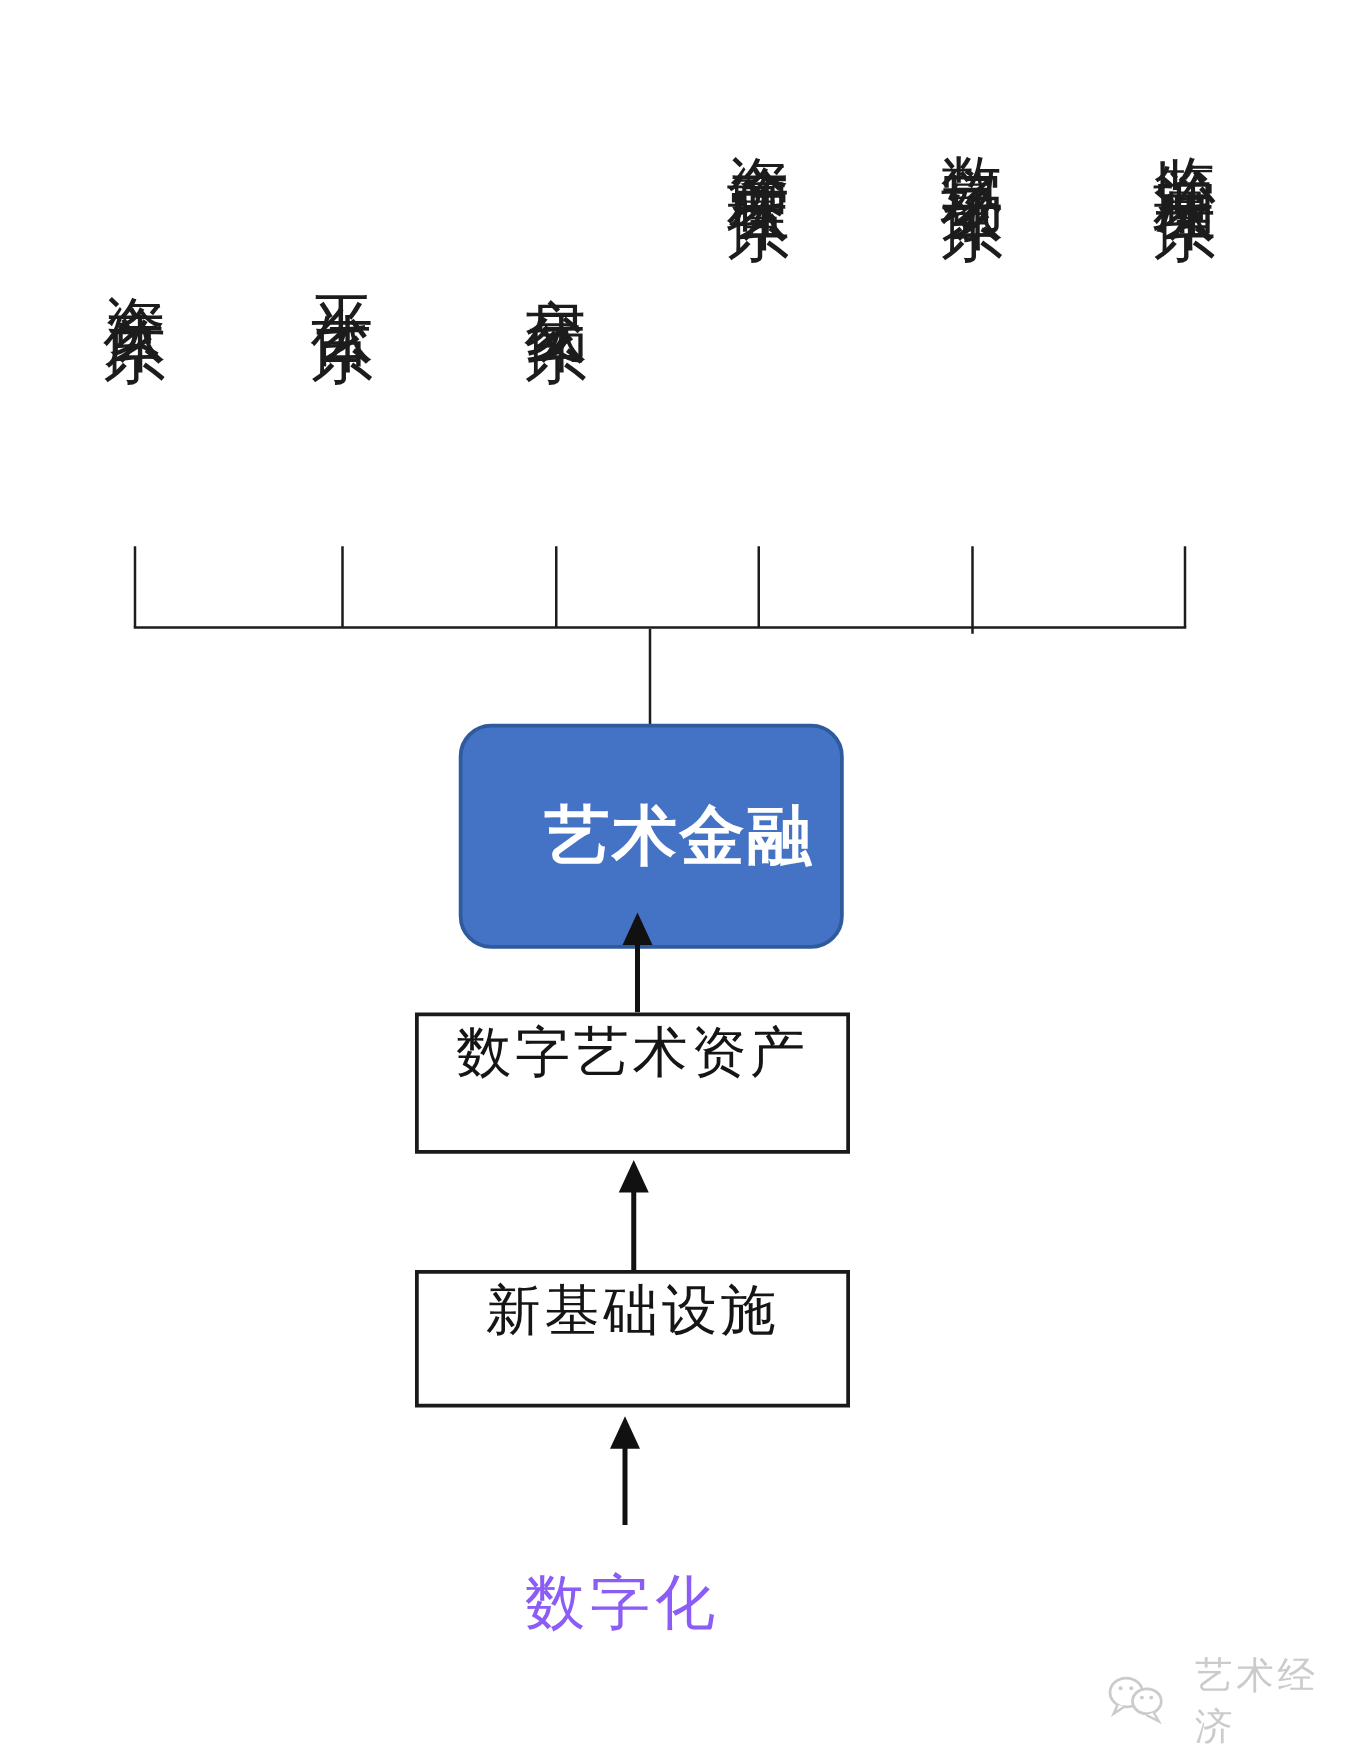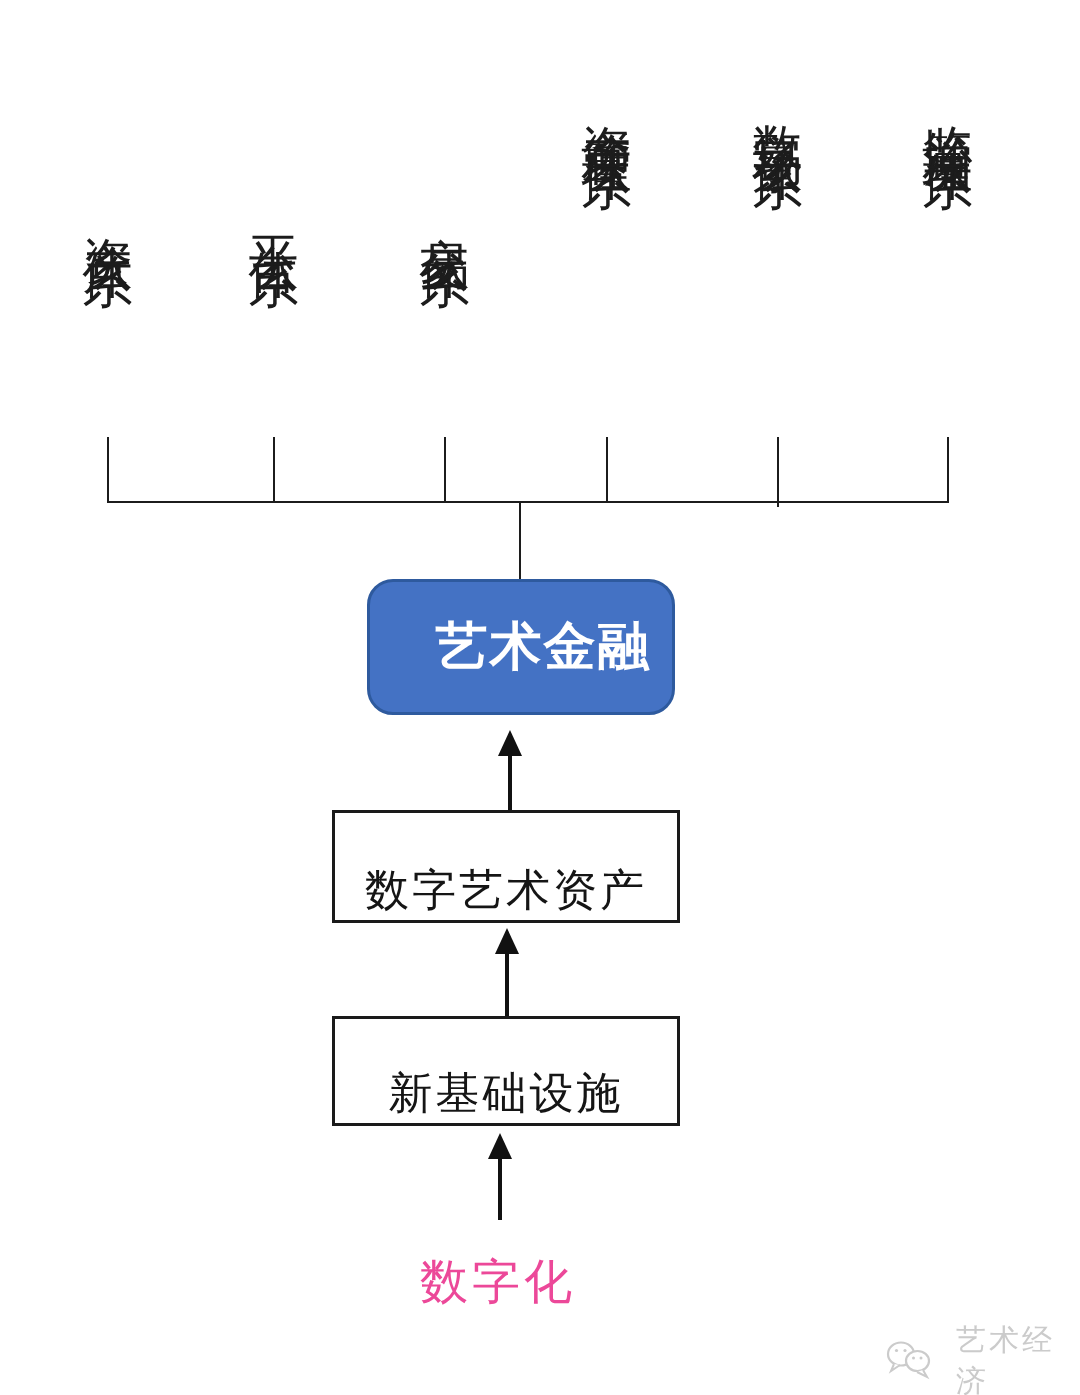--- a/index.html
+++ b/index.html
@@ -31,21 +31,21 @@
   }
   .hline {
     position: absolute;
     height: 2px;
     background: #1c1c1c;
   }
   
   .blue-node {
     position: absolute;
     left: 367px; top: 579px;
-    width: 308px; height: 136px;
+    width: 308px; height: 180px;
     background: #4472c4;
     border: 3px solid #2e5a9e;
     border-radius: 26px;
     box-sizing: border-box;
     display: flex;
     align-items: center;
     justify-content: center;
     color: #ffffff;
     font-size: 52px;
     font-weight: bold;
@@ -53,21 +53,21 @@
     padding-left: 45px;
   }
   .white-node {
     position: absolute;
     left: 332px;
     width: 348px;
     background: #ffffff;
     border: 3px solid #1a1a1a;
     box-sizing: border-box;
     display: flex;
-    align-items: flex-end;
+    align-items: flex-start;
     justify-content: center;
     font-size: 44px;
     letter-spacing: 3px;
     color: #151515;
   }
   .node-digital-assets { top: 810px; height: 113px; }
   .node-infrastructure { top: 1016px; height: 110px; }
   
   .arrow-stem {
     position: absolute;
@@ -81,21 +81,21 @@
     border-right: 12px solid transparent;
     border-bottom: 26px solid #111111;
   }
   .base-label {
     position: absolute;
     left: 398px; top: 1250px;
     width: 200px;
     text-align: center;
     font-size: 48px;
     letter-spacing: 4px;
-    color: #ec4899;
+    color: #8b5cf6;
   }
   
   .watermark {
     position: absolute;
     left: 884px; top: 1320px;
     display: flex;
     align-items: center;
     gap: 20px;
     color: #cbcbcb;
   }

